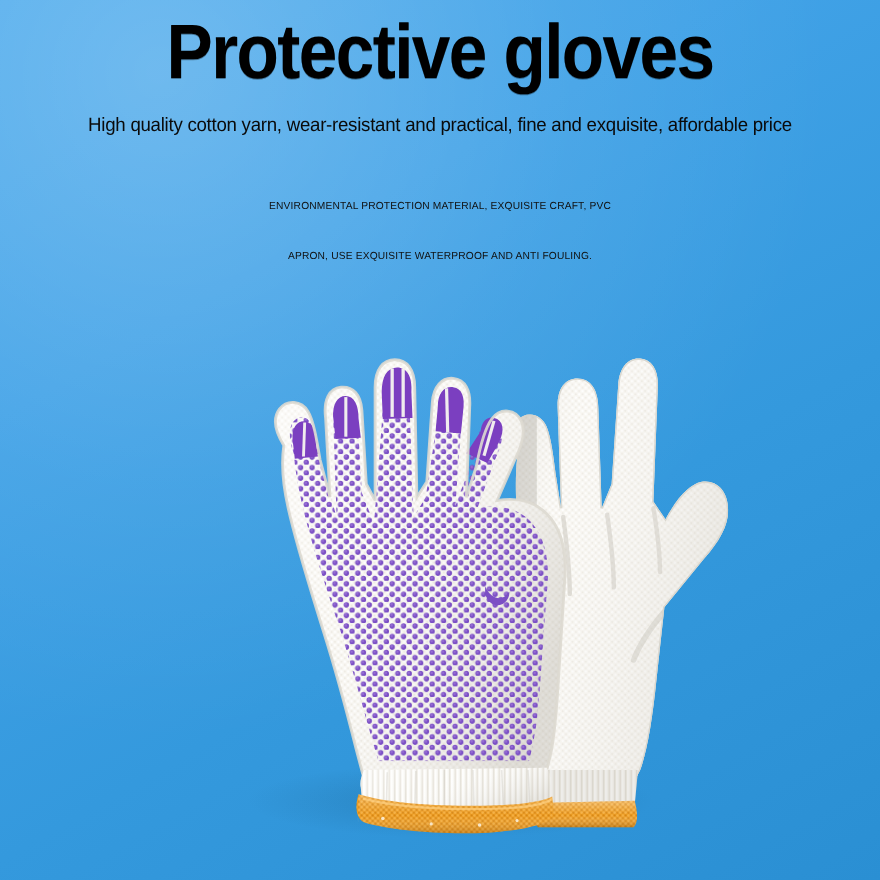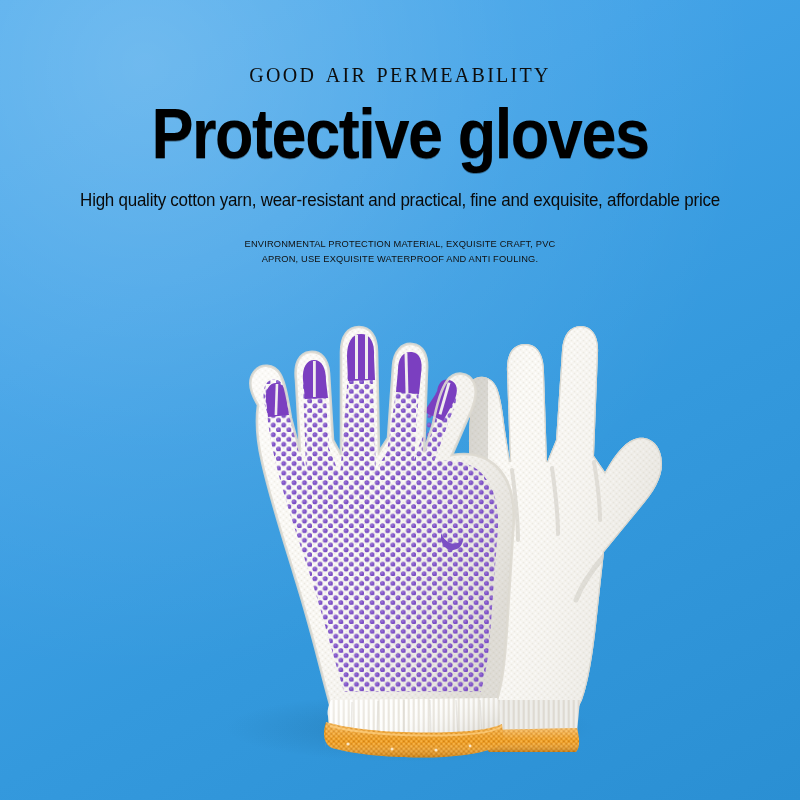--- a/index.html
+++ b/index.html
@@ -75,21 +75,21 @@
   .fineprint {
     margin: 0 auto;
     padding-top: 26px;
     width: 330px;
     font-size: 9.3px;
     line-height: 14.5px;
     font-weight: 400;
     color: #101010;
     letter-spacing: 0.15px;
   }
-  .fineprint span { display: block; }
+  .fineprint span { display: block; margin-top: 30px; }
 
   
   .glove-stage {
     position: absolute;
     left: 0;
     top: 0;
     width: 800px;
     height: 800px;
     z-index: 2;
   }
@@ -400,21 +400,20 @@
           <circle cx="392" cy="749" r="1.5"></circle>
           <circle cx="436" cy="750" r="1.6"></circle>
           <circle cx="470" cy="746" r="1.4"></circle>
         </g>
       </g>
 
     </svg>
   </div>
 
   <div class="text-block">
-    <p class="eyebrow">Good Air Permeability</p>
     <h1 class="headline">Protective gloves</h1>
     <p class="subtitle">High quality cotton yarn, wear-resistant and practical, fine and exquisite, affordable price</p>
     <p class="fineprint">
       <span>ENVIRONMENTAL PROTECTION MATERIAL, EXQUISITE CRAFT, PVC</span>
       <span>APRON, USE EXQUISITE WATERPROOF AND ANTI FOULING.</span>
     </p>
   </div>
 
 </div>
 

